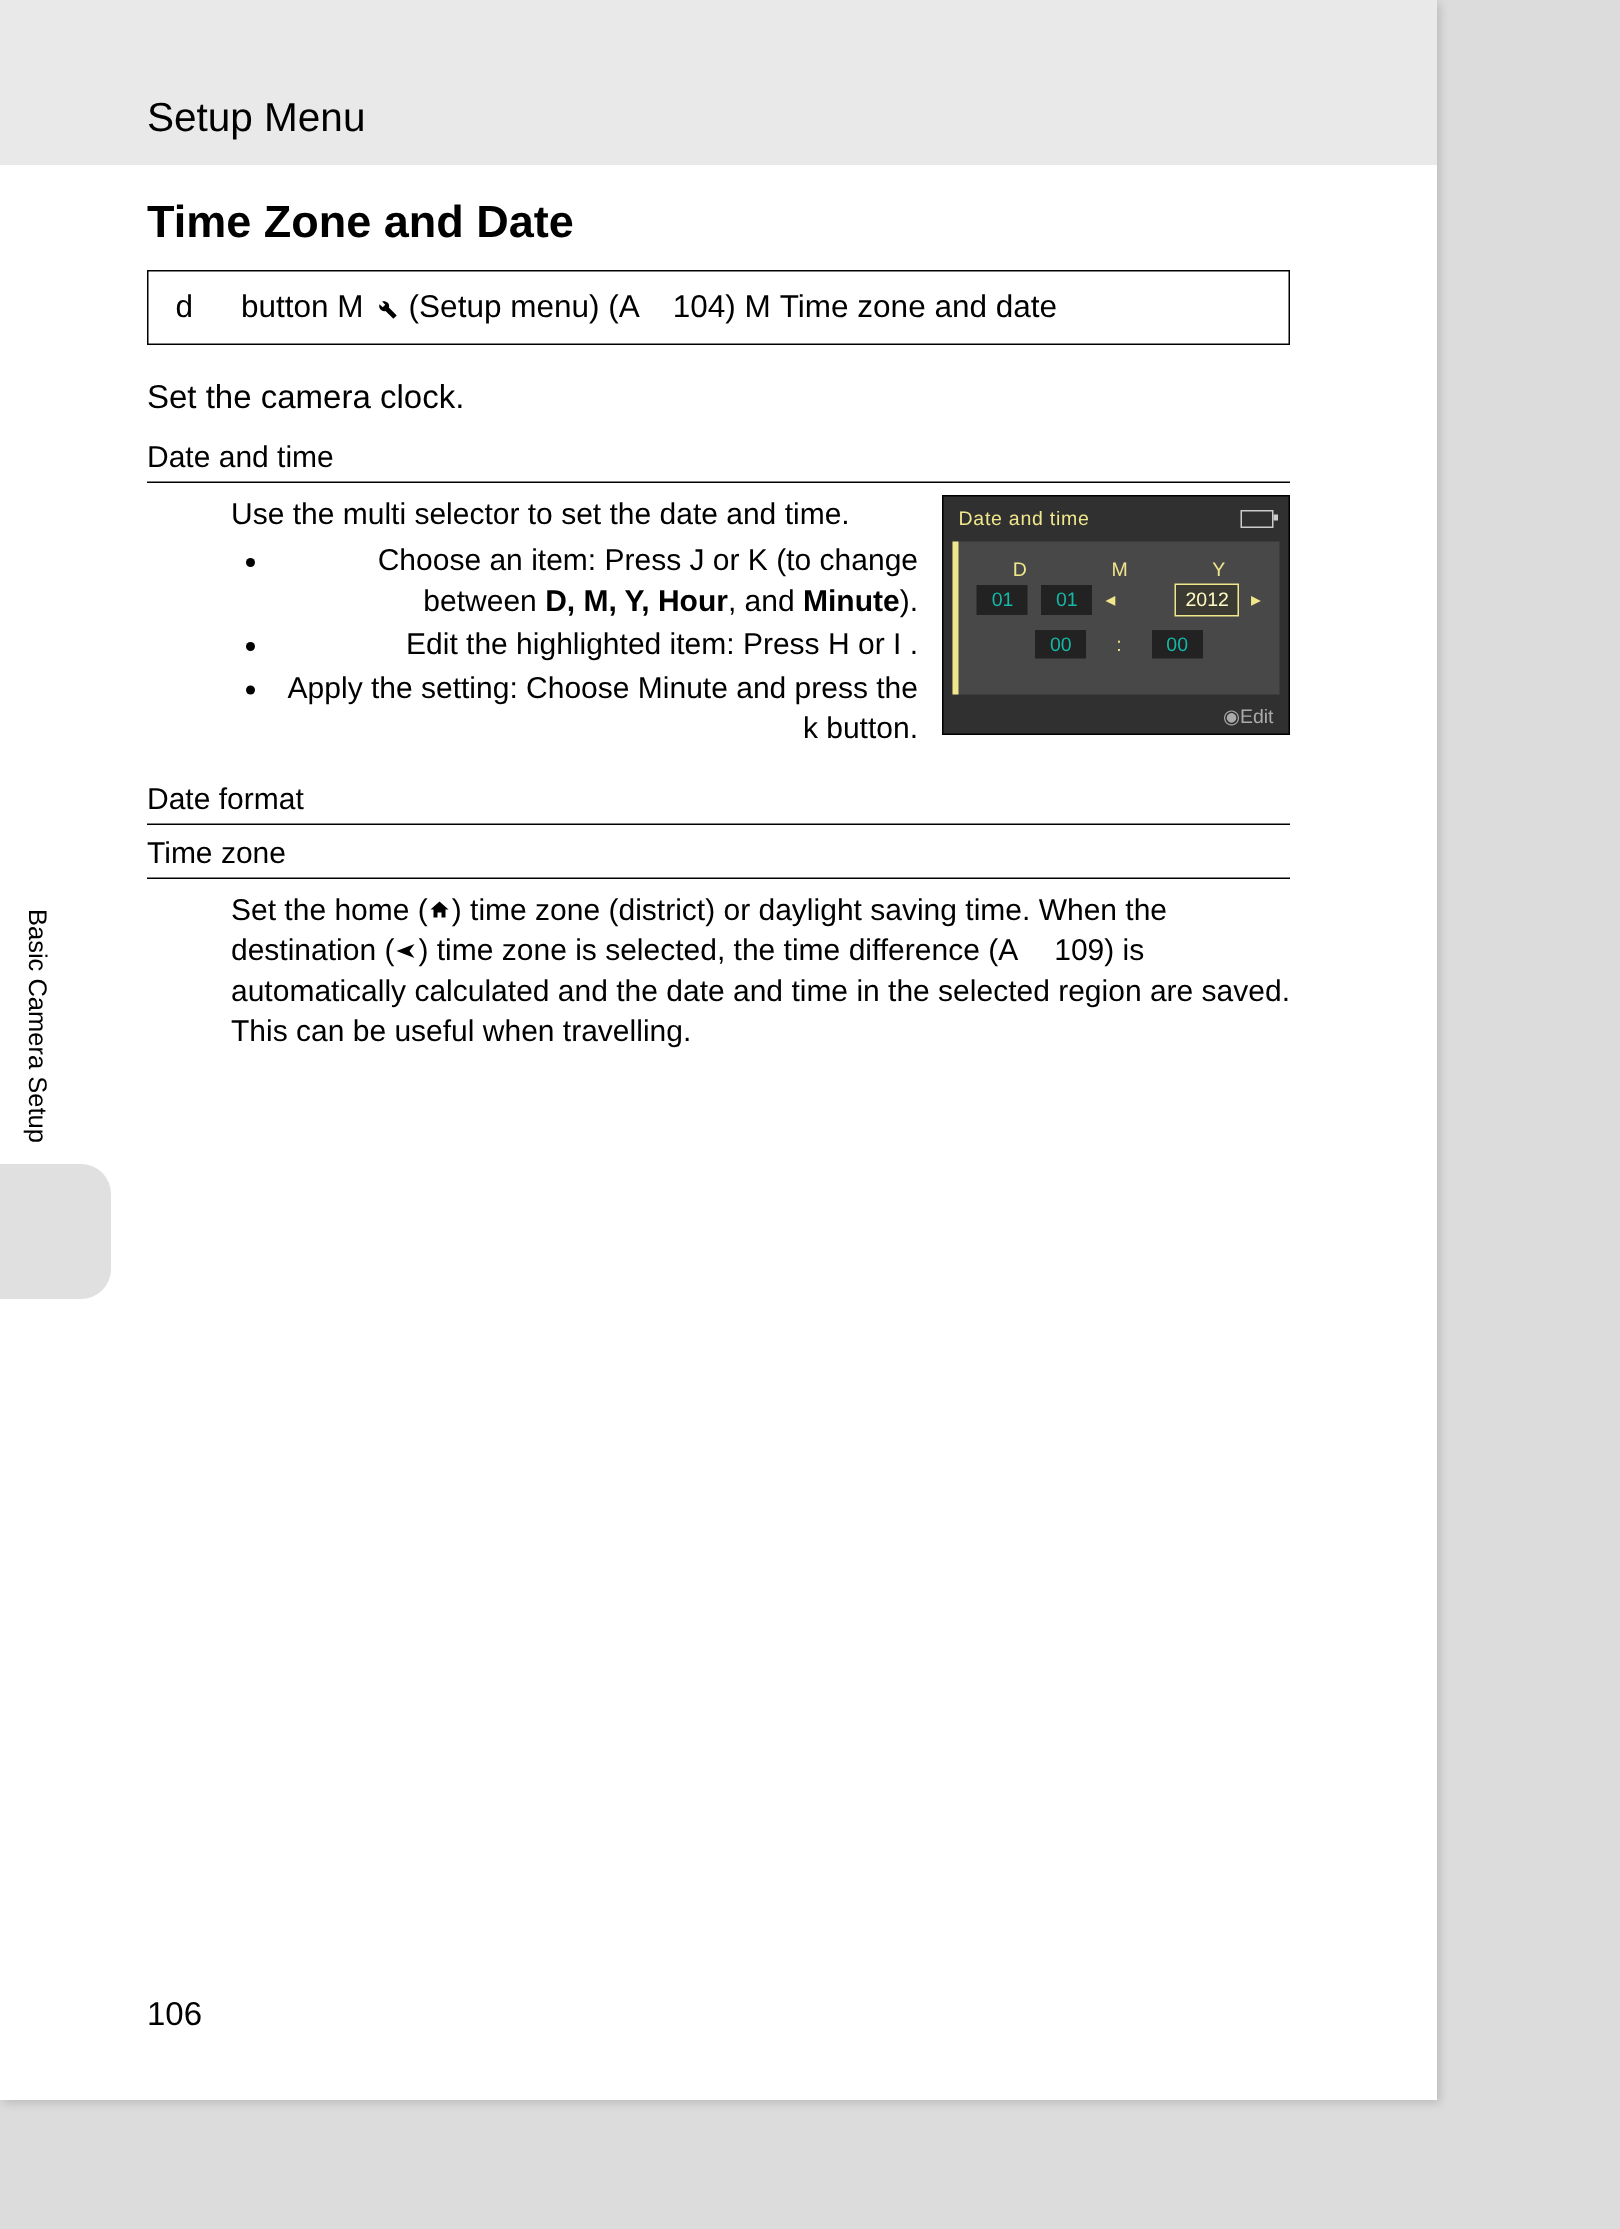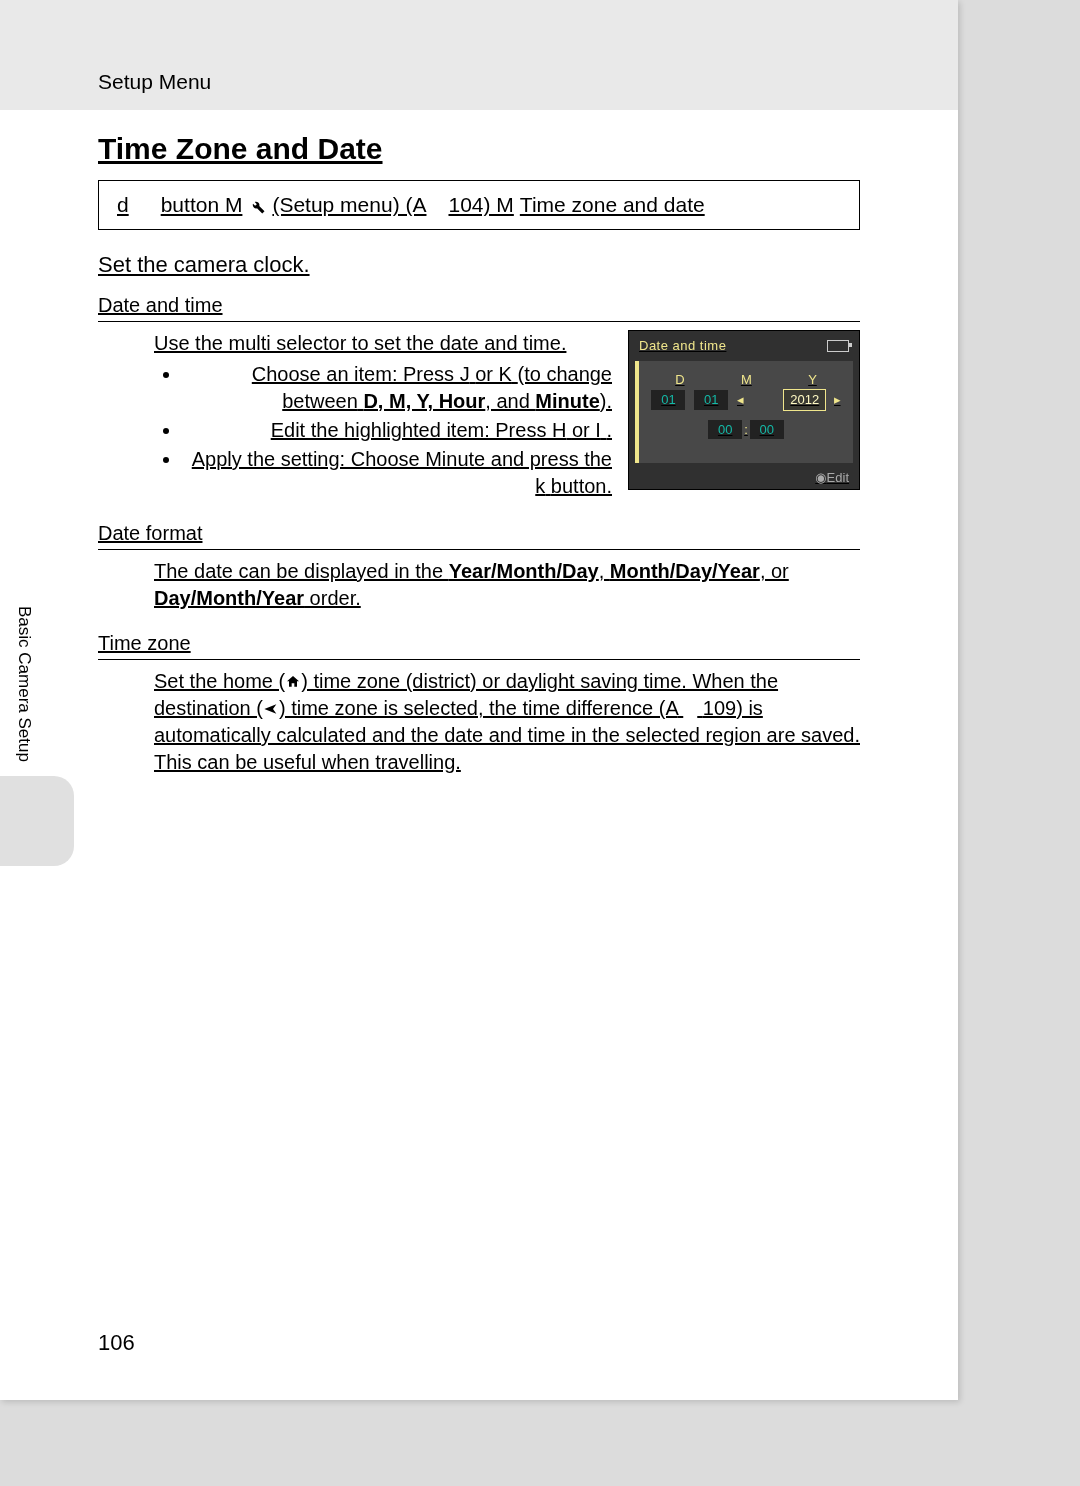--- a/index.html
+++ b/index.html
@@ -22,25 +22,24 @@
   }
   .header-band {
     background: #e9e9e9;
     height: 110px;
     position: relative;
   }
   .header-band .setup-menu {
     position: absolute;
     left: 98px;
     bottom: 16px;
-    font-size: 21px;
+    font-size: 27px;
   }
   .content {
     padding: 22px 98px 0 98px;
-    text-decoration: underline;
   }
   .title {
     font-size: 30px;
     font-weight: 700;
     margin: 0 0 14px 0;
   }
   .nav-box {
     border: 1px solid #000;
     padding: 12px 18px;
     font-size: 21px;
@@ -134,21 +133,21 @@
   }
   .cs-box.hl {
     outline: 1px solid #f0e68c;
     color: #fef9c3;
     background: #3a3a33;
     margin-left: 32px;
   }
   .cs-time {
     display: flex;
     justify-content: center;
-    gap: 2px;
+    gap: 20px;
     margin-top: 10px;
     align-items: center;
   }
   .cs-footer {
     height: 20px;
     text-align: right;
     padding-right: 10px;
     color: #aaa;
     font-size: 13px;
   }
@@ -273,23 +272,20 @@
             </div>
           </div>
           <div class="cs-footer">
             <span>◉</span><span>Edit</span>
           </div>
         </div>
       </div>
     </div>
 
     <div class="section-header">Date format</div>
-    <div class="section-body">
-      <span>The date can be displayed in the </span><span class="bold">Year/Month/Day</span><span>, </span><span class="bold">Month/Day/Year</span><span>, or </span><span class="bold">Day/Month/Year</span><span> order.</span>
-    </div>
 
     <div class="section-header">Time zone</div>
     <div class="section-body">
       <span>Set the home (</span><span class="home-icon"><svg viewBox="0 0 24 24" fill="#000">
             <path d="M12 3l9 8h-3v8h-4v-5h-4v5H6v-8H3z"></path>
           </svg></span><span>) time zone (district) or daylight saving time. When the destination (</span><span class="plane-icon"><svg viewBox="0 0 24 24" fill="#000">
             <path d="M2 12l18-7-5 7 5 7-18-7z"></path>
           </svg></span><span>) time zone is selected, the time difference (A</span>
       <span style="display:inline-block;width:14px"></span>
       <span>109) is automatically calculated and the date and time in the selected region are saved. This can be useful when travelling.</span>

